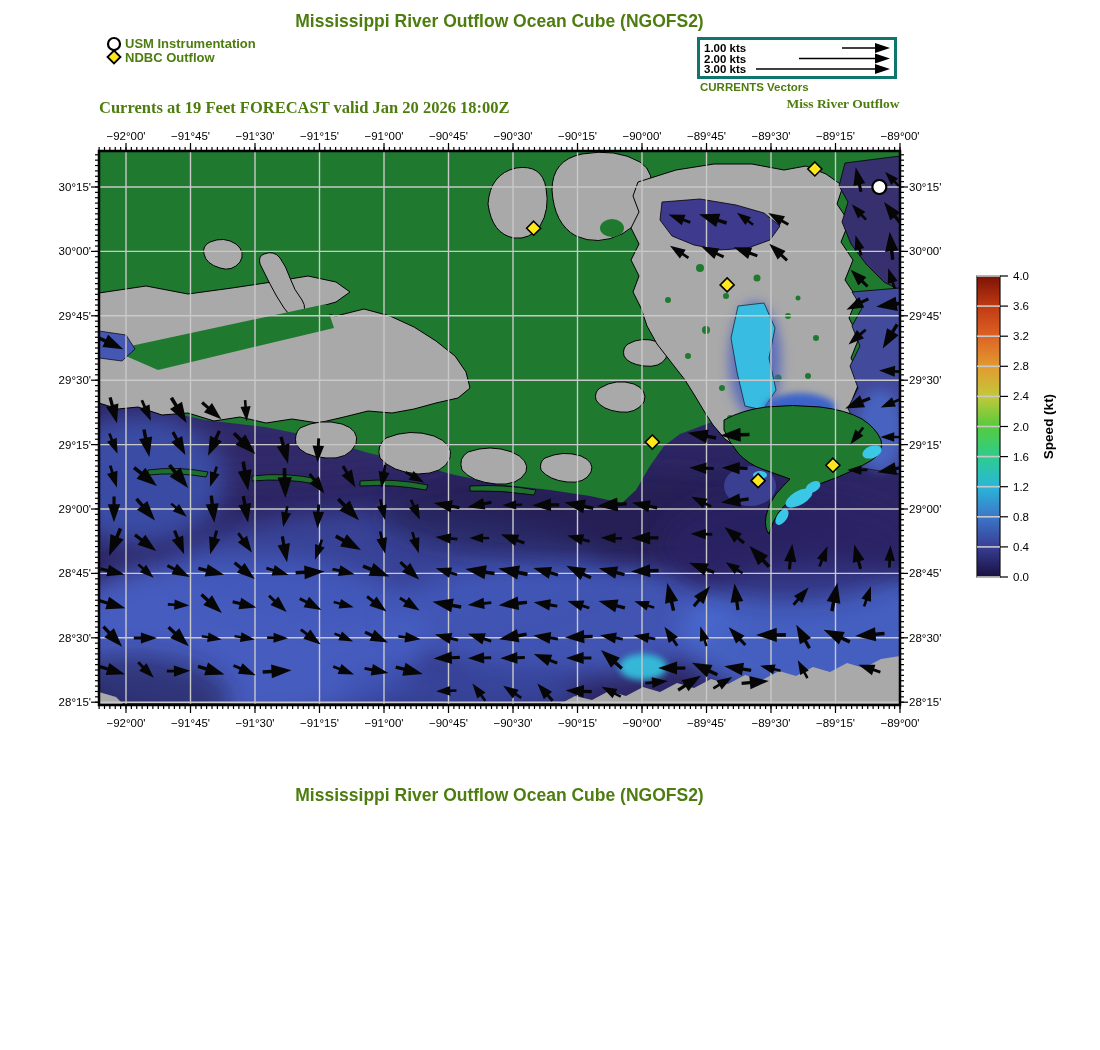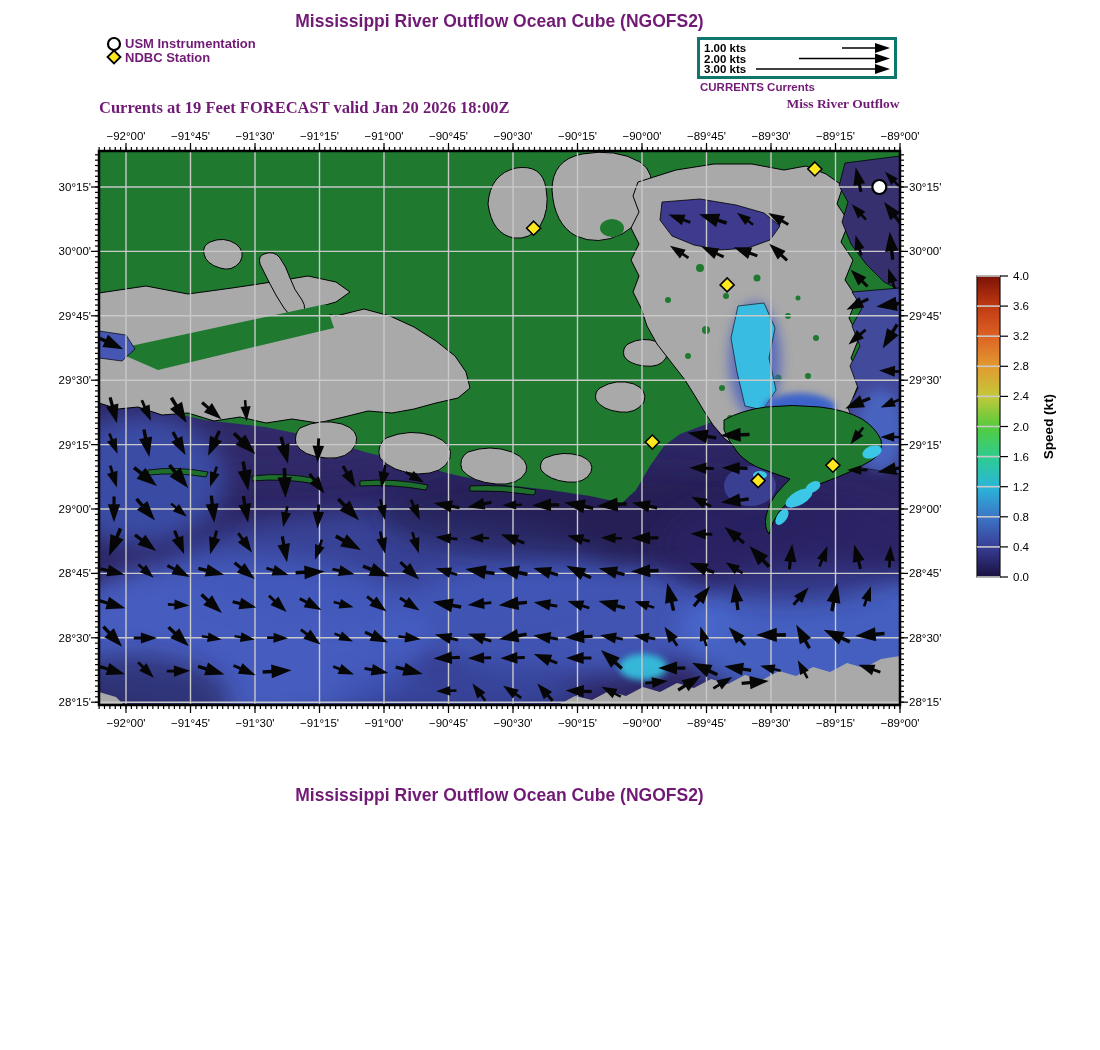--- a/index.html
+++ b/index.html
@@ -1,17 +1,17 @@
 <!DOCTYPE html>
 <html><head>
 <meta charset="utf-8">
 <style>
   html,body{margin:0;padding:0;background:#fff;}
   .page{position:relative;width:1100px;height:1050px;background:#fff;overflow:hidden;
-        font-family:"Liberation Sans",sans-serif;color:#701a75;}
+        font-family:"Liberation Sans",sans-serif;color:#4d7c0f;}
   .abs{position:absolute;}
   .title{left:99px;top:11px;width:801px;text-align:center;font-size:17.5px;font-weight:bold;}
   .bottom-title{left:99px;top:785px;width:801px;text-align:center;font-size:17.5px;font-weight:bold;}
   .subtitle{left:99px;top:98px;width:801px;text-align:left;font-size:16.5px;font-weight:bold;
             font-family:"Liberation Serif",serif;}
   .legend{left:106px;top:36px;}
   .legend-row{display:flex;align-items:center;height:14px;}
   .legend-row svg{flex:0 0 16px;margin-right:3px;}
   .legend-row span{font-size:13px;font-weight:bold;white-space:nowrap;}
   .vecbox{left:697px;top:37px;width:194px;height:36px;border:3px solid #0f766e;background:#fff;}
@@ -32,38 +32,38 @@
     <div class="legend-row">
       <svg width="16" height="16">
         <circle cx="8" cy="9" r="6" fill="#ffffff" stroke="#000" stroke-width="2.2"></circle>
       </svg>
       <span>USM Instrumentation</span>
     </div>
     <div class="legend-row">
       <svg width="16" height="16">
         <path d="M8,1.5 L14.5,8 L8,14.5 L1.5,8 Z" fill="#ffe81e" stroke="#000" stroke-width="1.8"></path>
       </svg>
-      <span>NDBC Station</span>
+      <span>NDBC Outflow</span>
     </div>
   </div>
 
   <div class="abs vecbox">
     <svg id="vecbox-svg" width="194" height="36" viewBox="0 0 194 36">
         <text x="4" y="12" font-size="11.5" font-weight="bold" fill="#000">1.00 kts</text>
         <line x1="142" y1="8" x2="176" y2="8" stroke="#000" stroke-width="1.3"></line>
         <polygon points="190,8 175,3 175,13" fill="#000"></polygon>
         <text x="4" y="22.5" font-size="11.5" font-weight="bold" fill="#000">2.00 kts</text>
         <line x1="99" y1="18.5" x2="176" y2="18.5" stroke="#000" stroke-width="1.3"></line>
         <polygon points="190,18.5 175,13.5 175,23.5" fill="#000"></polygon>
         <text x="4" y="33" font-size="11.5" font-weight="bold" fill="#000">3.00 kts</text>
         <line x1="56" y1="29" x2="176" y2="29" stroke="#000" stroke-width="1.3"></line>
         <polygon points="190,29 175,24 175,34" fill="#000"></polygon>
       </svg>
   </div>
-  <div class="abs vec-caption">CURRENTS Currents</div>
+  <div class="abs vec-caption">CURRENTS Vectors</div>
   <div class="abs outflow">Miss River Outflow</div>
 
   <div class="abs subtitle">Currents at 19 Feet FORECAST valid Jan 20 2026 18:00Z</div>
 
   <svg id="scene" width="1100" height="1050" viewBox="0 0 1100 1050">
     <defs>
       <clipPath id="mapclip">
           <rect x="99" y="151" width="801" height="554"></rect>
         </clipPath>
       <filter id="f12" x="-50%" y="-50%" width="200%" height="200%">

